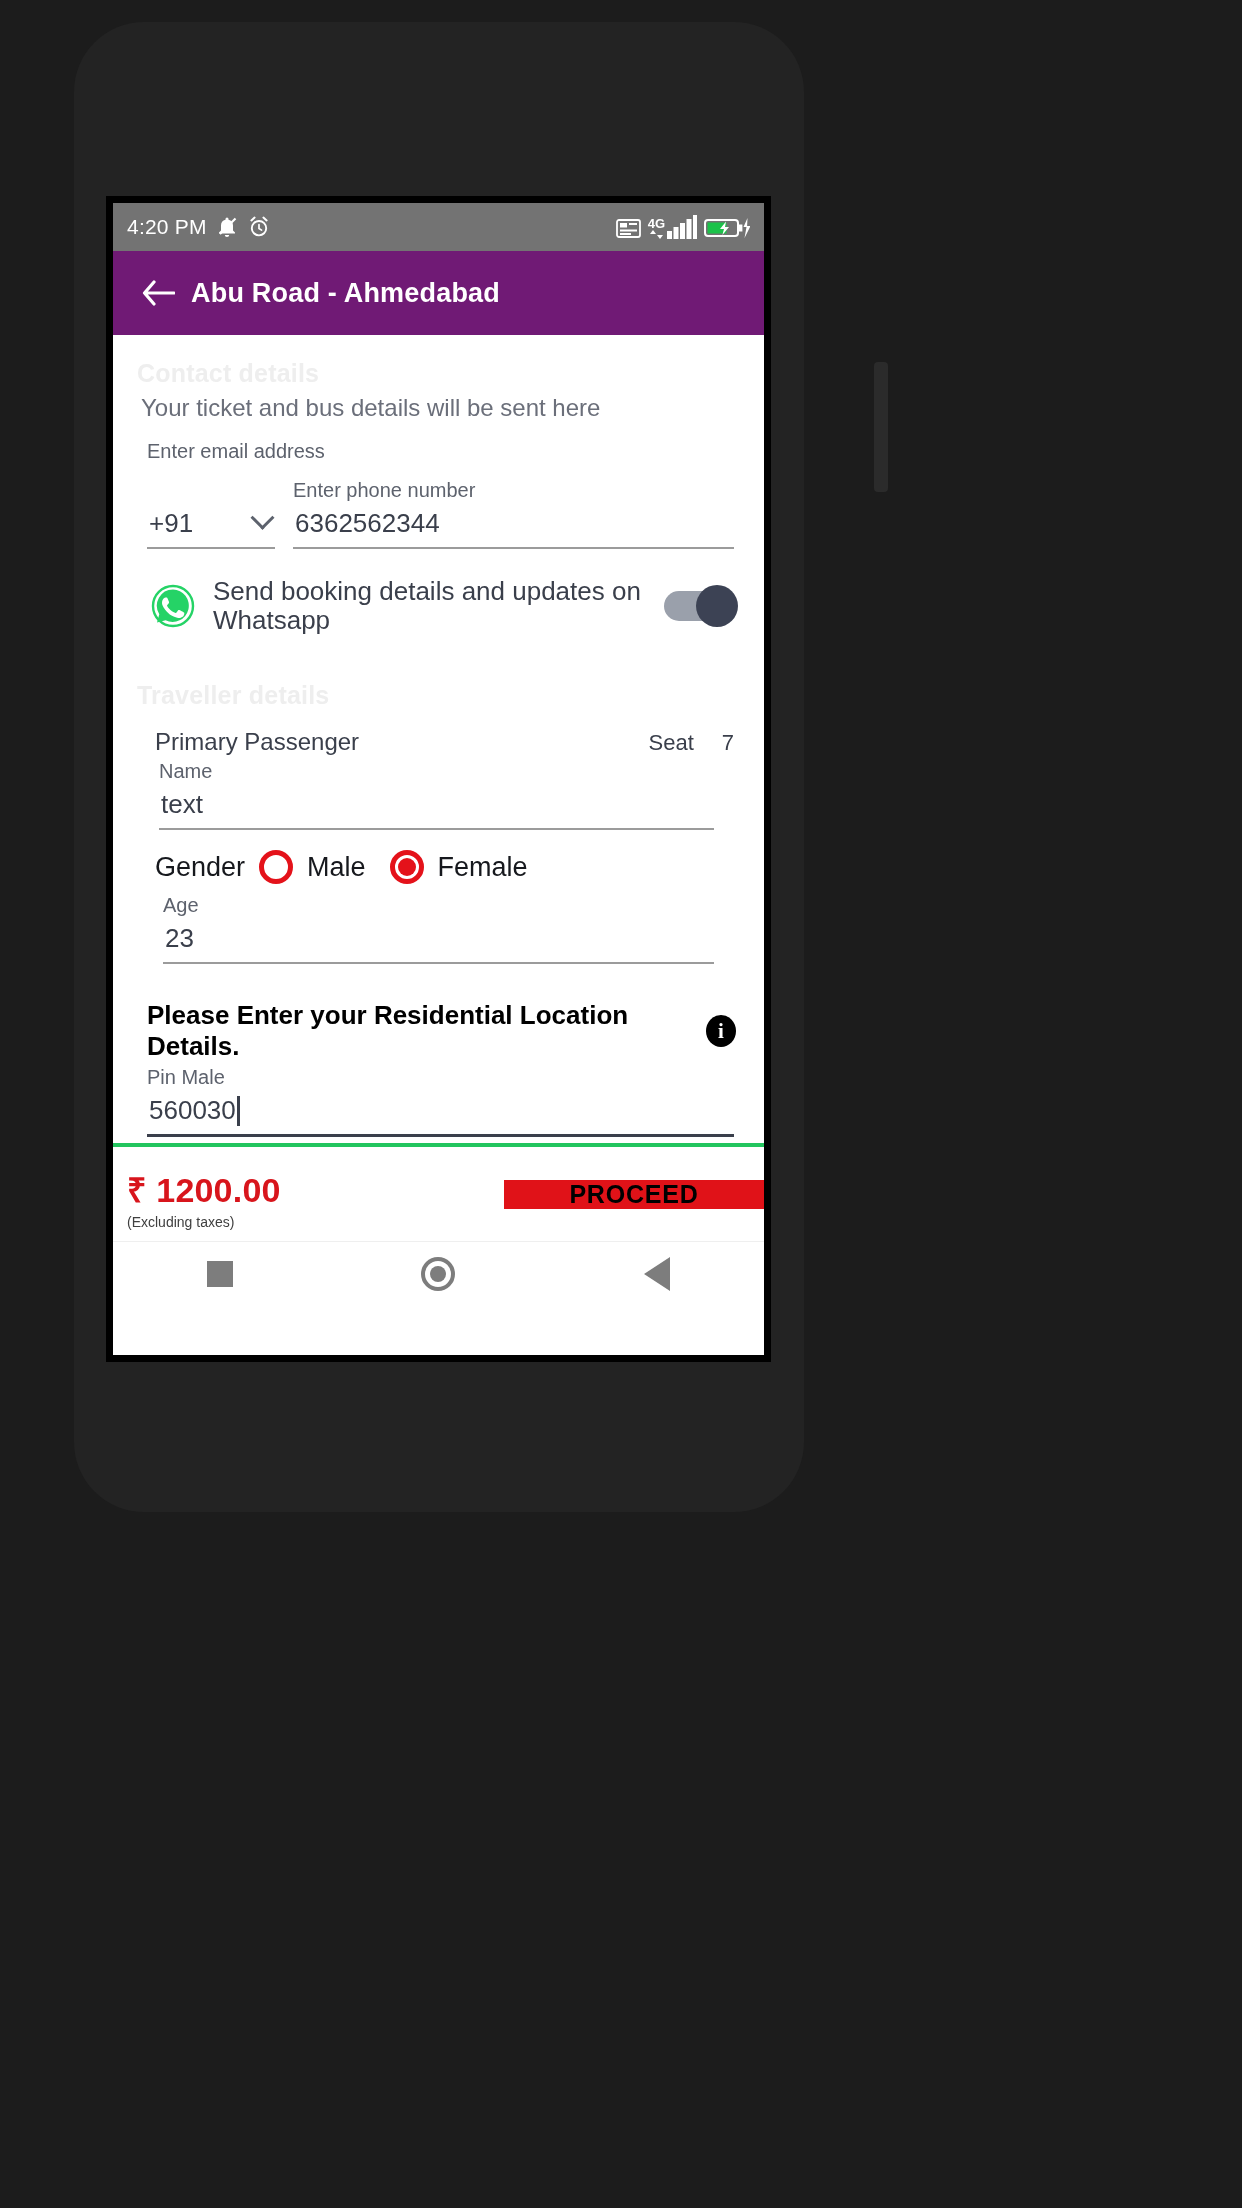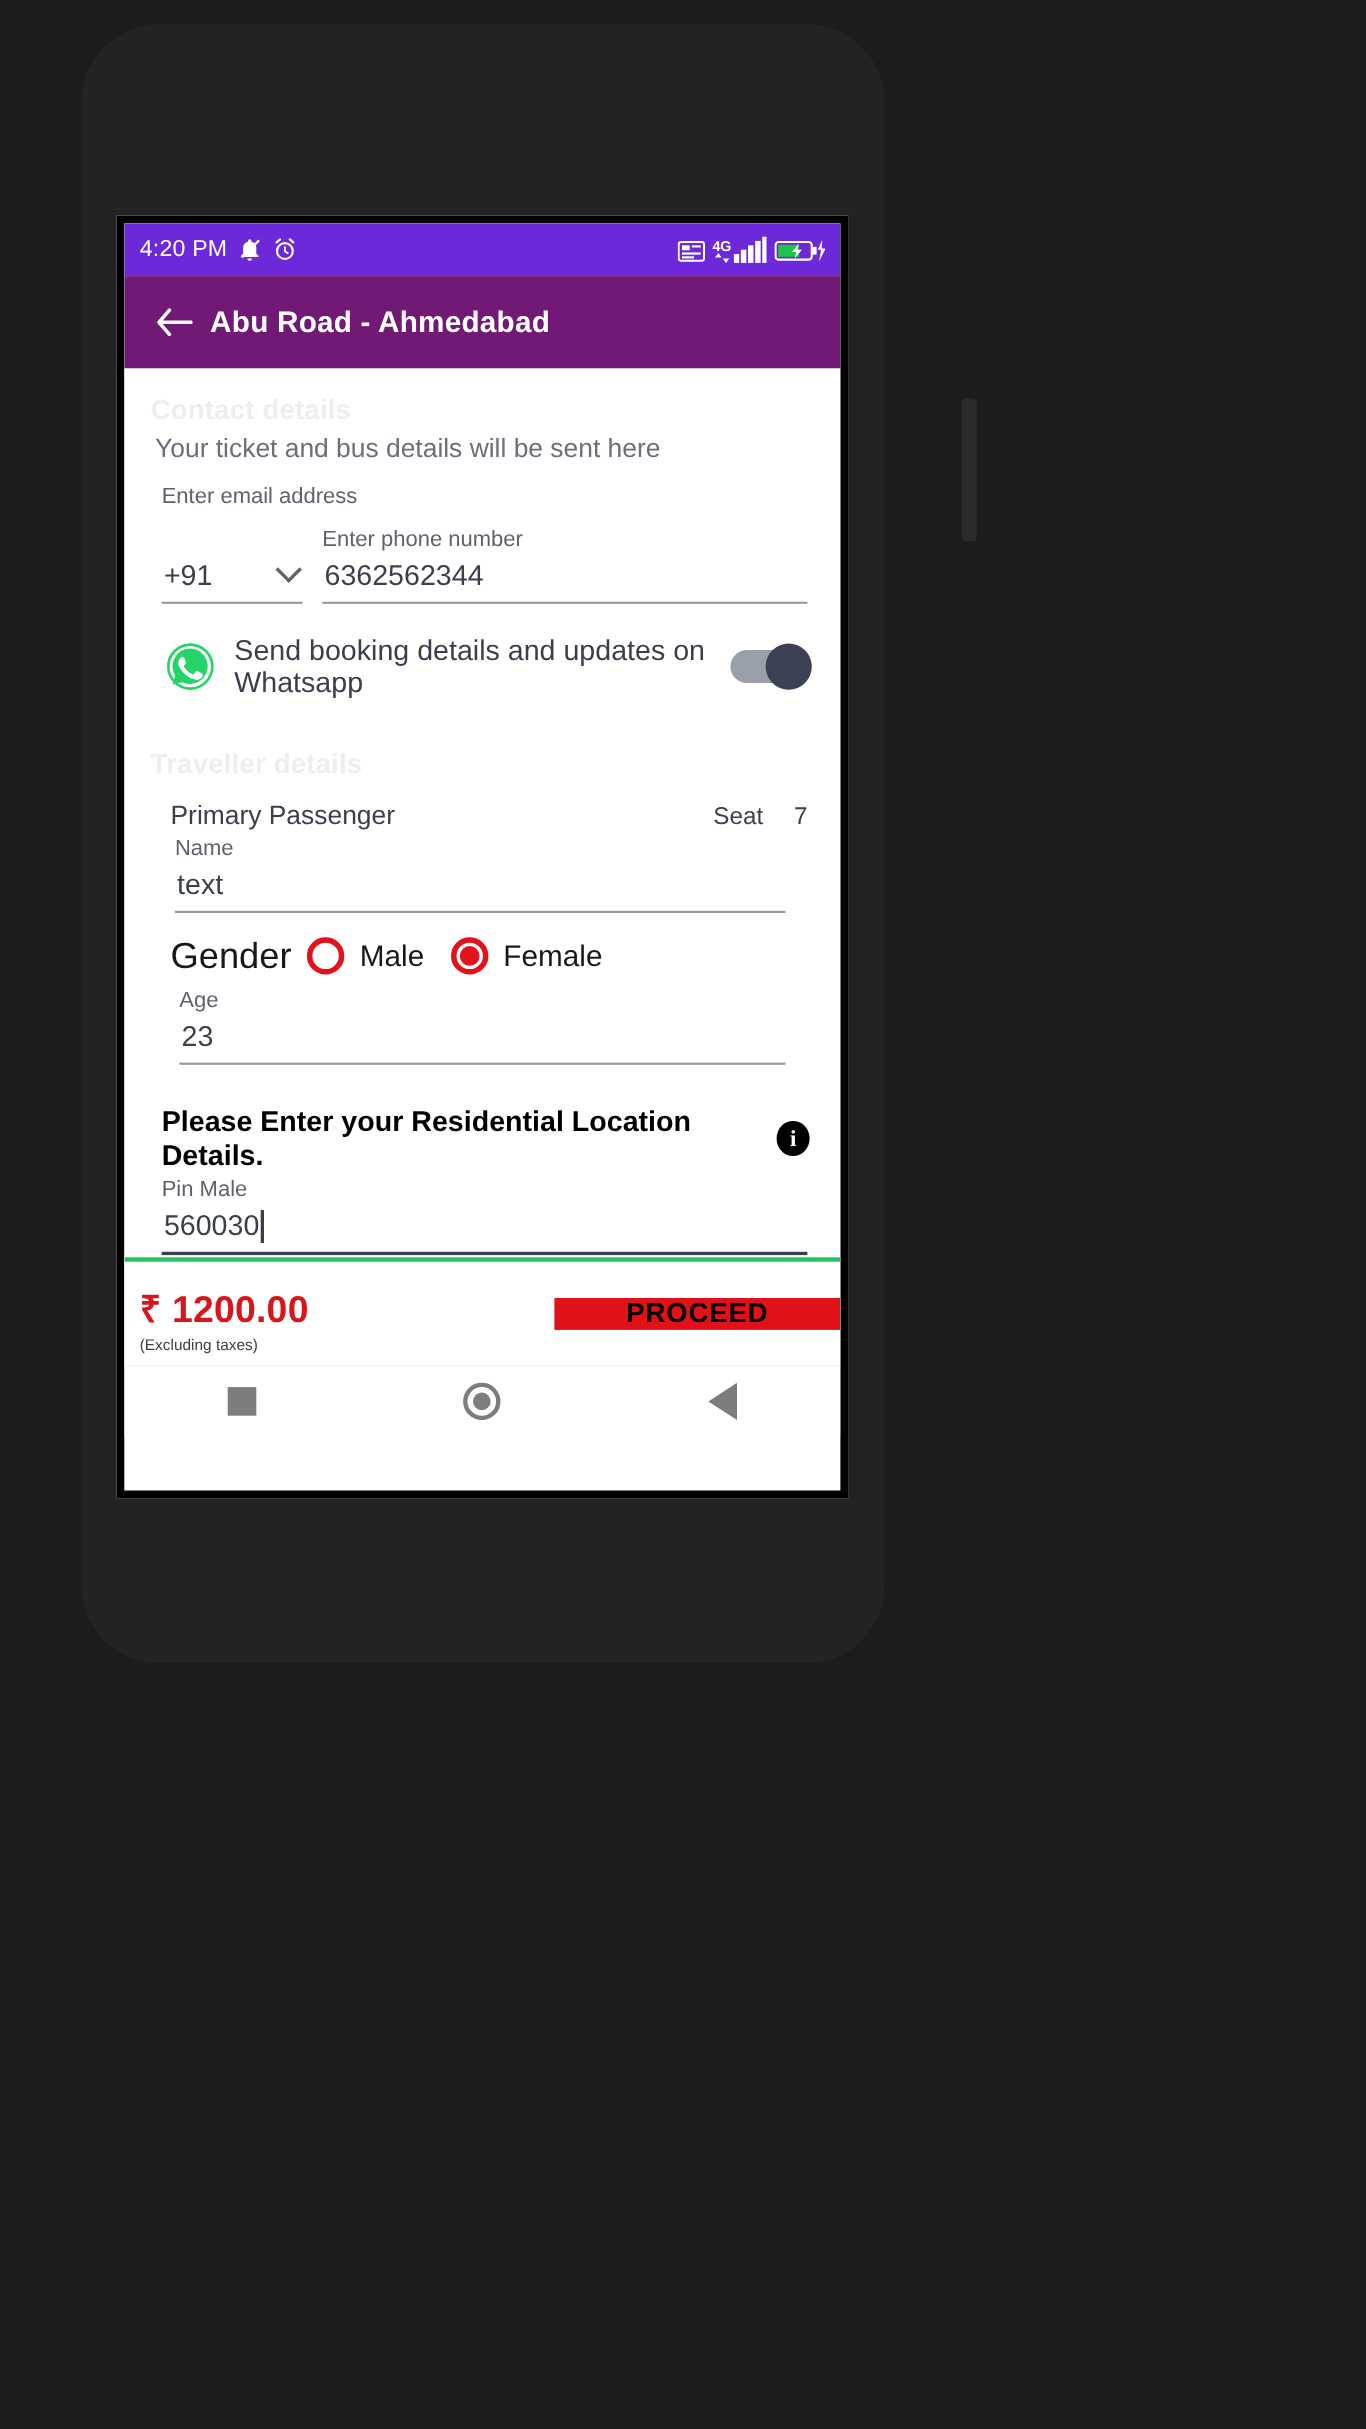--- a/index.html
+++ b/index.html
@@ -27,21 +27,21 @@
   .screen {
     position: absolute; left: 106px; top: 196px;
     width: 665px; height: 1166px;
     background: #ffffff;
     border: 7px solid #000;
     overflow: hidden;
   }
 
   
   .statusbar {
-    height: 48px; background: #6d28d9;
+    height: 48px; background: #737373;
     display: flex; align-items: center; justify-content: space-between;
     padding: 0 14px;
   }
   .sb-left { display: flex; align-items: center; gap: 8px; }
   .sb-time { color: #fff; font-size: 21px; letter-spacing: .2px; }
   .sb-right { display: flex; align-items: flex-end; gap: 7px; }
   .icon-w { fill: #fff; display: block; }
 
   
   .appbar {
@@ -92,21 +92,21 @@
   }
 
   .pass-row {
     display: flex; align-items: baseline; justify-content: space-between;
     padding: 0 6px 0 18px;
   }
   .pass-name { font-size: 24px; color: #3a3f4b; }
   .seat-wrap { display: flex; gap: 28px; font-size: 22px; color: #3a3f4b; }
 
   .gender-row { display: flex; align-items: center; gap: 14px; padding: 14px 0 0 18px; }
-  .gender-label { font-size: 33px; color: #16181d; }
+  .gender-label { font-size: 27px; color: #16181d; }
   .radio {
     width: 34px; height: 34px; border-radius: 50%;
     border: 5px solid #e4121a; background: #fff;
     display: flex; align-items: center; justify-content: center; flex: none;
   }
   .radio .dot { width: 18px; height: 18px; border-radius: 50%; background: #e4121a; }
   .radio-text { font-size: 27px; color: #16181d; margin-right: 10px; }
 
   .res-head {
     display: flex; align-items: center; gap: 16px;

